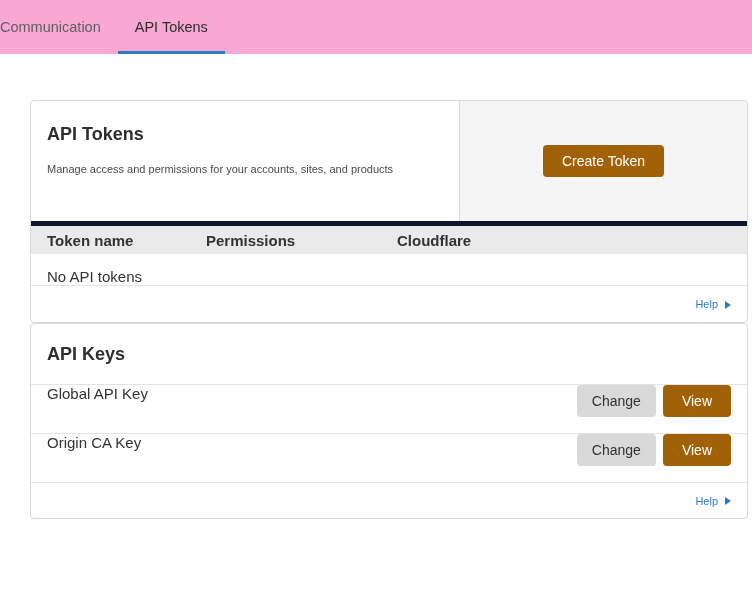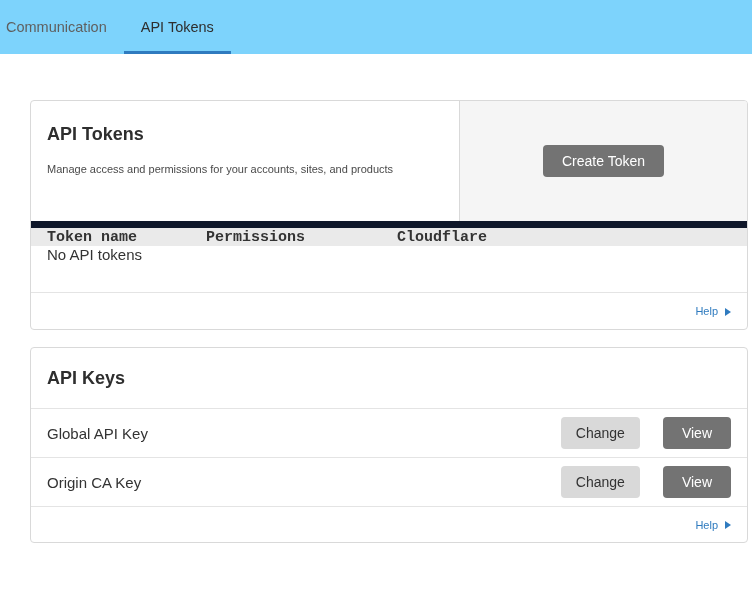--- a/index.html
+++ b/index.html
@@ -7,25 +7,24 @@
   body {
     width: 752px; height: 592px;
     background: #ffffff;
     font-family: "Liberation Sans", sans-serif;
     color: #333;
     overflow: hidden;
   }
 
   
   .tabbar {
-    background: #7dd3fc;
+    background: #f9a8d4;
     height: 54px;
     display: flex;
     align-items: stretch;
-    padding-left: 6px;
     text-align: right;
   }
   .tab {
     display: flex; align-items: center;
     padding: 0 17px;
     font-size: 14.5px;
     color: #5f5f5f;
     position: relative;
     cursor: pointer;
     white-space: nowrap;
@@ -41,21 +40,21 @@
 
   
   .content { padding: 46px 0 0 30px; }
   .card {
     width: 718px;
     background: #fff;
     border: 1px solid #d9d9d9;
     border-radius: 4px;
     overflow: hidden;
   }
-  .card + .card { margin-top: 17px; }
+  .card + .card { }
 
   
   .tokens-header { display: flex; height: 120px; }
   .tokens-header-left {
     width: 429px;
     padding: 23px 16px 16px 16px;
     border-right: 1px solid #d9d9d9;
   }
   .tokens-header-right {
     flex: 1;
@@ -79,47 +78,46 @@
   .btn {
     display: inline-block;
     border: none;
     border-radius: 4px;
     font-family: "Liberation Sans", sans-serif;
     font-size: 14px;
     cursor: pointer;
     line-height: 1;
   }
   .btn-primary {
-    background: #737373;
+    background: #a16207;
     color: #ffffff;
     padding: 9px 19px;
   }
   .btn-secondary {
     background: #d9d9d9;
     color: #333333;
     padding: 9px 15px;
   }
 
   
   .tokens-table-header {
     display: grid;
     grid-template-columns: 159px 191px 195px 1fr;
     padding-left: 16px;
     align-items: center;
-    height: 25px;
+    height: 33px;
     background: #eaeaea;
-    border-top: 7px solid #0f172a;
+    border-top: 5px solid #0f172a;
     font-size: 15px;
     font-weight: bold;
     color: #333;
-    font-family: Liberation Mono, monospace;
   }
   .tokens-empty-row {
-    height: 47px;
-    display: flex; align-items: flex-start;
+    height: 32px;
+    display: flex; align-items: flex-end;
     padding-left: 16px;
     font-size: 15px;
     color: #333;
     border-bottom: 1px solid #e4e4e4;
   }
   .card-footer {
     height: 36px;
     display: flex; align-items: center; justify-content: flex-end;
     padding-right: 16px;
   }
@@ -136,26 +134,26 @@
     border-bottom: 4.5px solid transparent;
     border-left: 6px solid #2f7bbf;
     margin-left: 7px;
     margin-top: 1px;
   }
 
   
   .keys-header { padding: 20px 16px 19px 16px; }
   .key-row {
     height: 49px;
-    display: flex; align-items: center;
+    display: flex; align-items: flex-start;
     padding: 0 16px;
     border-top: 1px solid #e4e4e4;
   }
   .key-name { flex: 1; font-size: 15px; color: #333; }
-  .key-actions { display: flex; align-items: center; gap: 23px; padding-left: 9px; }
+  .key-actions { display: flex; align-items: center; gap: 7px; padding-left: 9px; }
   .keys-footer { border-top: 1px solid #e4e4e4; }
 </style>
 </head>
 <body>
 
 <div class="tabbar">
   <div class="tab">Communication</div>
   <div class="tab active">API Tokens</div>
 </div>
 

